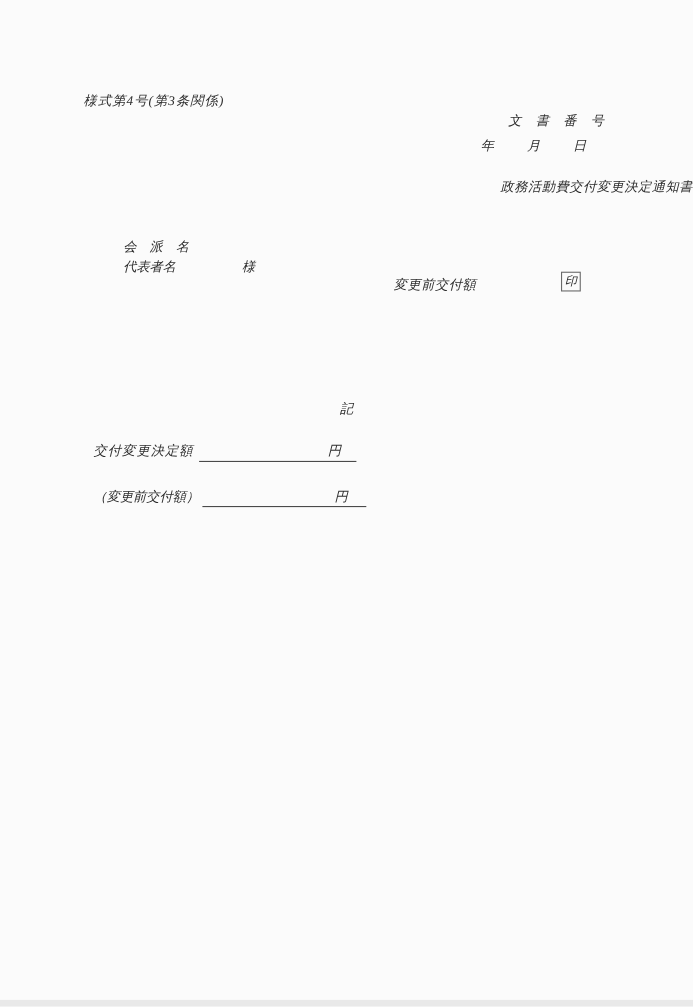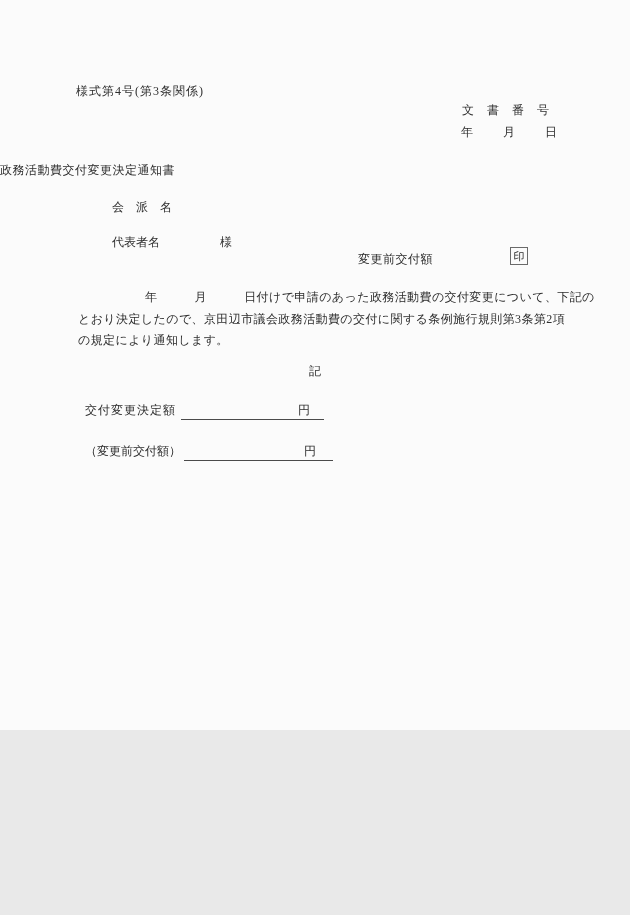--- a/index.html
+++ b/index.html
@@ -3,52 +3,52 @@
 <meta charset="utf-8">
 <style>
   html, body {
     margin: 0;
     padding: 0;
     background: #e9e9e9;
   }
   .page {
     position: relative;
     width: 630px;
-    height: 730px;
+    height: 909px;
     margin: 0 auto;
     background: #fbfbfb;
     font-family: "Liberation Serif", "DejaVu Serif", serif;
     color: #2e2e2e;
     font-size: 12px;
     overflow: hidden;
+    font-style: italic;
   }
   .abs { position: absolute; white-space: nowrap; }
 
   .form-number {
     left: 76px; top: 83px;
     letter-spacing: 1px;
   }
   .doc-number {
     left: 462px; top: 102px;
     letter-spacing: 0.5px;
   }
   .date-line {
     left: 437px; top: 124px;
     letter-spacing: 2px;
-    margin-left: 24px;
   }
   .doc-title {
     left: 0; top: 162px;
     width: 630px;
-    text-align: left;
+    text-align: right;
     letter-spacing: 0.5px;
     white-space: nowrap;
   }
   .faction-line {
-    left: 112px; top: 199px;
+    left: 112px; top: 216px;
   }
   .representative-line {
     left: 112px; top: 219px; margin-top: 15px;
   }
   .honorific {
     display: inline-block;
     margin-left: 60px;
   }
   .mayor-line {
     left: 358px; top: 251px;
@@ -114,25 +114,20 @@
   <div class="abs faction-line">会　派　名</div>
 
   <div class="abs representative-line">
     <span>代表者名</span><span class="honorific">様</span>
   </div>
 
   <div class="abs mayor-line">変更前交付額</div>
 
   <div class="abs seal-box">印</div>
 
-  <div class="abs body-paragraph">
-    <div class="body-line-first">年　　　月　　　日付けで申請のあった政務活動費の交付変更について、下記の</div>
-    <div>とおり決定したので、京田辺市議会政務活動費の交付に関する条例施行規則第3条第2項</div>
-    <div>の規定により通知します。</div>
-  </div>
 
   <div class="abs record-heading">記</div>
 
   <div class="field-row field-row-previous">
     <span class="field-label-previous">（変更前交付額）</span><span class="fill-line fill-line-previous">円</span>
   </div>
 
   <div class="field-row field-row-amount">
     <span class="field-label-amount">交付変更決定額</span><span class="fill-line fill-line-amount">円</span>
   </div>

